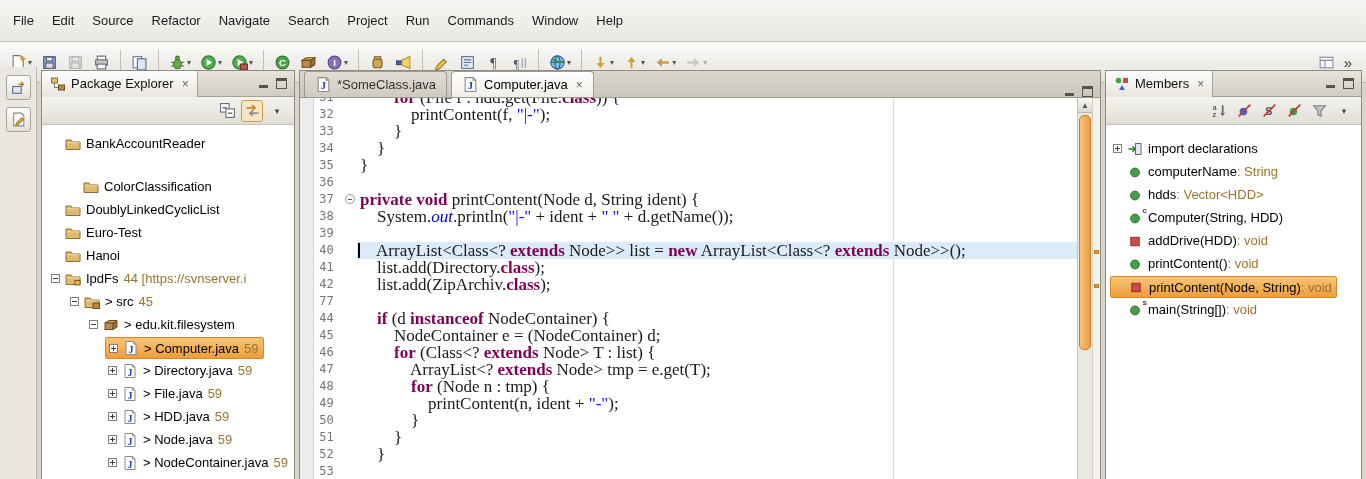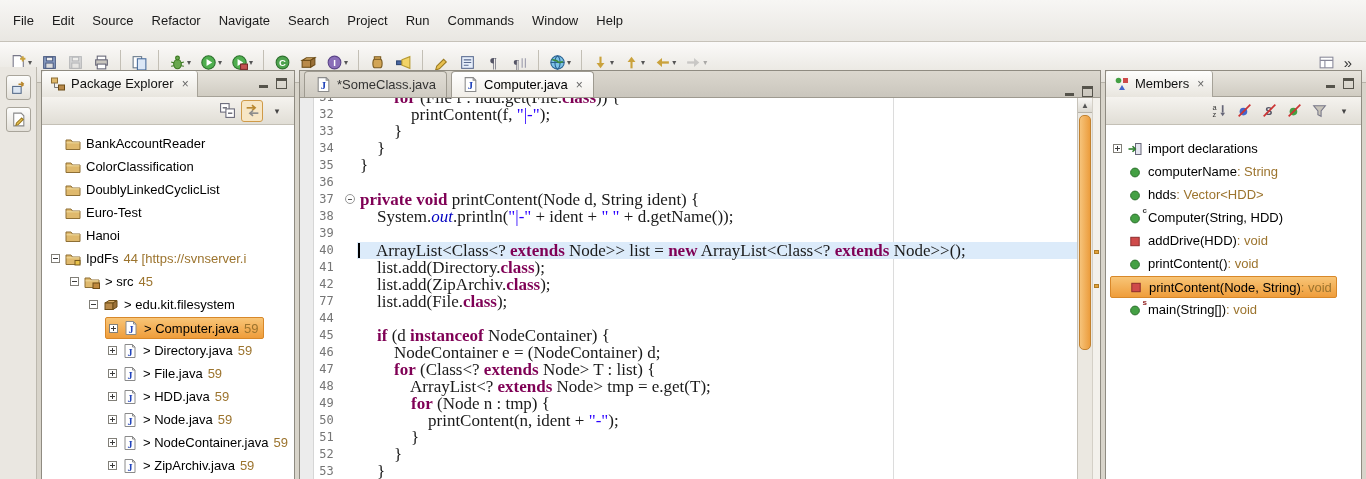--- a/index.html
+++ b/index.html
@@ -392,21 +392,21 @@
               <span class="exp-spacer"></span>
               <span class="ticon">
                 <svg viewBox="0 0 16 16" xmlns="http://www.w3.org/2000/svg">
                   <path d="M1 4h5l1.5 2H15v7.5H1z" fill="#dfb96d" stroke="#8e6f35"></path>
                   <path d="M1.5 6.8h13" stroke="#f0dca2"></path>
                 </svg>
               </span>
               <span class="tlabel">BankAccountReader</span>
             </span>
           </div>
-          <div class="trow" style="padding-left: 6px;">
+          <div class="trow" style="padding-left: 24px; margin-top: 20px;">
             <span class="rowbody">
               <span class="exp-spacer"></span>
               <span class="ticon">
                 <svg viewBox="0 0 16 16" xmlns="http://www.w3.org/2000/svg">
                   <path d="M1 4h5l1.5 2H15v7.5H1z" fill="#dfb96d" stroke="#8e6f35"></path>
                   <path d="M1.5 6.8h13" stroke="#f0dca2"></path>
                 </svg>
               </span>
               <span class="tlabel">ColorClassification</span>
             </span>
@@ -683,21 +683,20 @@
               <div class="cline">        <span>}</span></div>
               <div class="cline">    <span>}</span></div>
               <div class="cline"><span>}</span></div>
               <div class="cline"></div>
               <div class="cline"><span class="kw">private</span><span> </span><span class="kw">void</span><span> printContent(Node d, String ident) {</span></div>
               <div class="cline">    <span>System.</span><span class="sf">out</span><span>.println(</span><span class="str">"|-"</span><span> + ident + </span><span class="str">" "</span><span> + d.getName());</span></div>
               <div class="cline"></div>
               <div class="cline cur">    <span>ArrayList&lt;Class&lt;? </span><span class="kw">extends</span><span> Node&gt;&gt; list = </span><span class="kw">new</span><span> ArrayList&lt;Class&lt;? </span><span class="kw">extends</span><span> Node&gt;&gt;();</span><span class="cursor"></span></div>
               <div class="cline">    <span>list.add(Directory.</span><span class="kw">class</span><span>);</span></div>
               <div class="cline">    <span>list.add(ZipArchiv.</span><span class="kw">class</span><span>);</span></div>
-              <div class="cline">    <span>list.add(File.</span><span class="kw">class</span><span>);</span></div>
               <div class="cline"></div>
               <div class="cline">    <span class="kw">if</span><span> (d </span><span class="kw">instanceof</span><span> NodeContainer) {</span></div>
               <div class="cline">        <span>NodeContainer e = (NodeContainer) d;</span></div>
               <div class="cline">        <span class="kw">for</span><span> (Class&lt;? </span><span class="kw">extends</span><span> Node&gt; T : list) {</span></div>
               <div class="cline">            <span>ArrayList&lt;? </span><span class="kw">extends</span><span> Node&gt; tmp = e.get(T);</span></div>
               <div class="cline">            <span class="kw">for</span><span> (Node n : tmp) {</span></div>
               <div class="cline">                <span>printContent(n, ident + </span><span class="str">"-"</span><span>);</span></div>
               <div class="cline">            <span>}</span></div>
               <div class="cline">        <span>}</span></div>
               <div class="cline">    <span>}</span></div>

